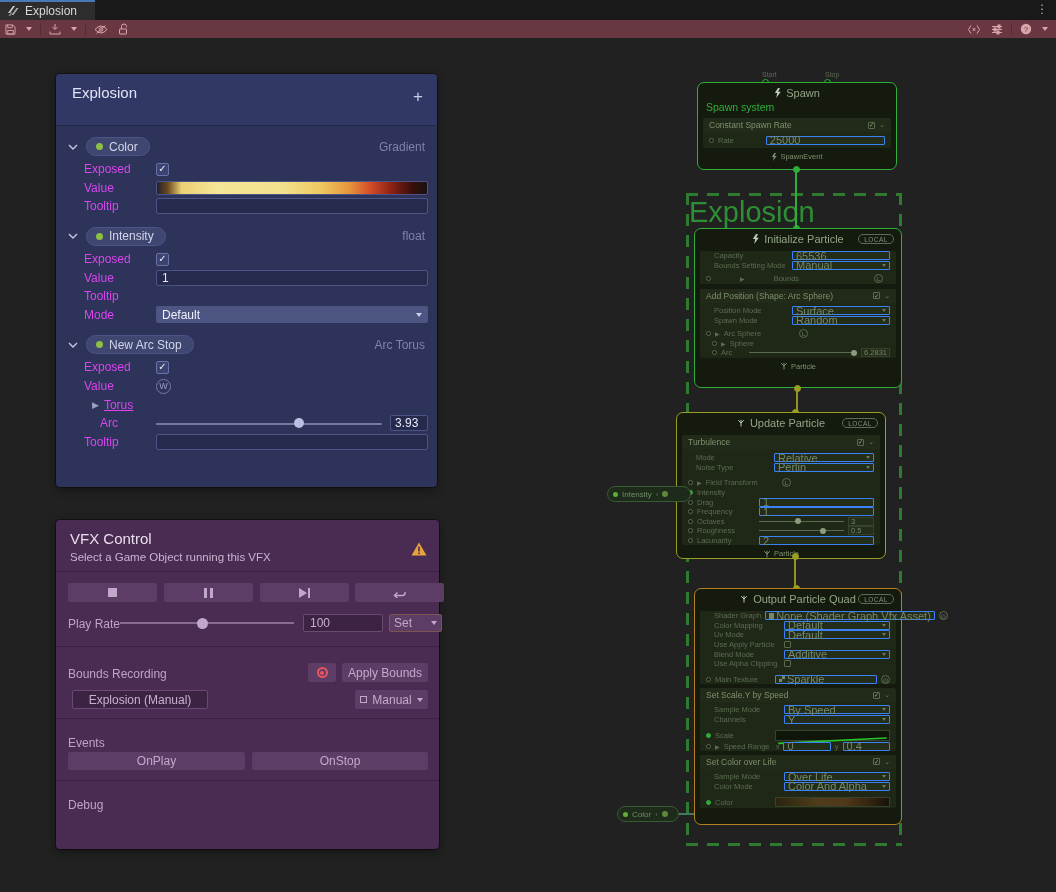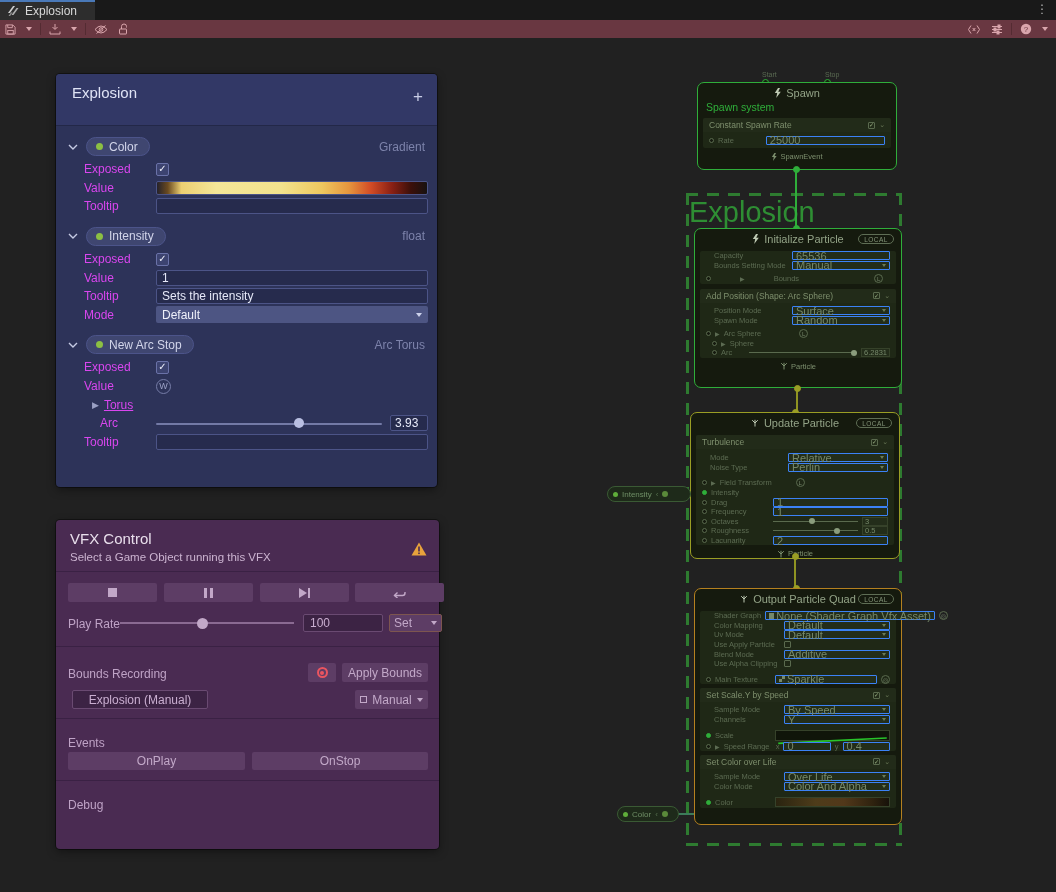--- a/index.html
+++ b/index.html
@@ -244,21 +244,20 @@
     <div class="bb-row">
       <span class="bb-label">Exposed</span>
       <span class="bb-check">✓</span>
     </div>
     <div class="bb-row">
       <span class="bb-label">Value</span>
       <span class="bb-field">1</span>
     </div>
     <div class="bb-row">
       <span class="bb-label">Tooltip</span>
-      <span class="bb-field">Sets the intensity</span>
     </div>
     <div class="bb-row">
       <span class="bb-label">Mode</span>
       <span class="bb-drop">
         <span>Default</span>
         <i class="dd-arrow"></i>
       </span>
     </div>
 
     <div class="bb-sec-head">
@@ -494,21 +493,21 @@
     <div class="gfoot">
       <svg width="8" height="8" viewBox="0 0 8 8" stroke="#7d8f6e" fill="none">
           <path d="M4 7.5 V4 M4 4 L1.2 1.2 M4 4 L6.8 1.2 M4 4 V0.8"></path>
         </svg>
       <span>Particle</span>
     </div>
   </div>
   <span class="gport olive fill" style="left:794px; top:385px;"></span>
   <span class="gport olive fill" style="left:792px; top:409px;"></span>
 
-  <div class="gnode" style="left:690px; top:412px; width:210px; height:147px; border:1.5px solid #9a9e24;">
+  <div class="gnode" style="left:676px; top:412px; width:210px; height:147px; border:1.5px solid #9a9e24;">
     <div class="gn-title">
       <svg width="8" height="8" viewBox="0 0 8 8" stroke="#bfcab4" fill="none">
           <path d="M4 7.5 V4 M4 4 L1.2 1.2 M4 4 L6.8 1.2 M4 4 V0.8"></path>
         </svg>
       <span>Update Particle</span>
       <span class="gn-badge">LOCAL</span>
     </div>
     <div class="gpanel">
       <div class="gblock-h">
         <span>Turbulence</span>

